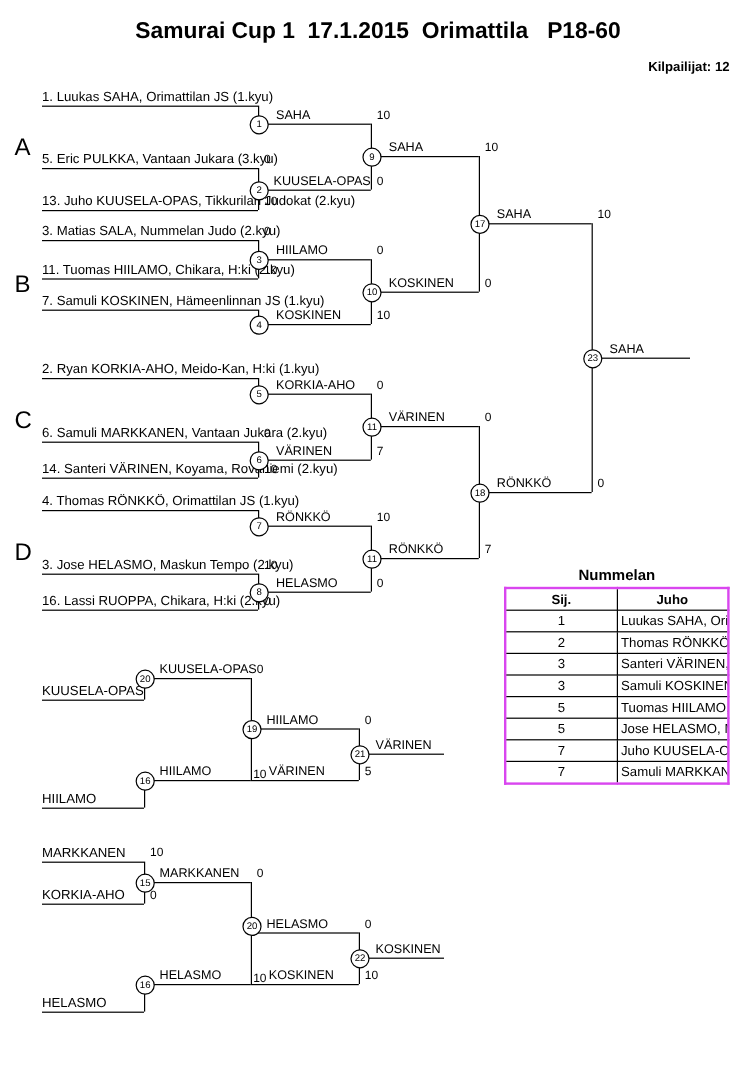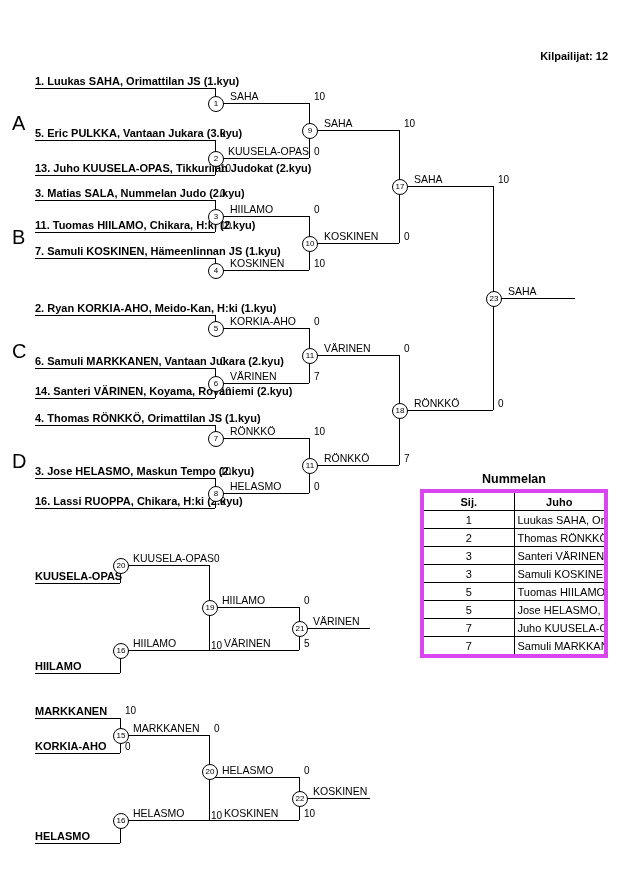--- a/index.html
+++ b/index.html
@@ -4,40 +4,41 @@
 <style>
   html,body{margin:0;padding:0;background:#fff;}
   #root{position:relative;width:630px;height:891px;background:#fff;overflow:hidden;
         font-family:"Liberation Sans",sans-serif;color:#000;}
   .title{position:absolute;left:0;top:16px;width:630px;text-align:center;
          font-size:19px;font-weight:bold;white-space:pre;}
   .kilp{position:absolute;right:22px;top:50px;font-size:11px;font-weight:bold;}
   .pool{position:absolute;left:12px;font-size:20px;z-index:2;}
   .hl{position:absolute;height:1px;background:#000;z-index:1;}
   .vl{position:absolute;width:1px;background:#000;z-index:1;}
-  .nm{position:absolute;font-size:11px;white-space:nowrap;z-index:2;font-weight:bold;}
+  .nm{position:absolute;font-size:11px;white-space:nowrap;z-index:2;}
   .wl{position:absolute;font-size:10.5px;white-space:nowrap;z-index:2;}
   .sc{position:absolute;font-size:10px;white-space:nowrap;z-index:2;}
   .node{position:absolute;width:14px;height:14px;margin-left:-7px;margin-top:-7px;
         border:1px solid #000;border-radius:50%;background:#fff;font-size:8px;
         text-align:center;line-height:14px;z-index:3;}
   .res-title{position:absolute;left:420px;top:472px;width:188px;text-align:center;
              font-size:12.5px;font-weight:bold;z-index:4;}
   table.res{position:absolute;left:420px;top:489px;width:188px;border-collapse:collapse;
-            table-layout:fixed;font-size:11px;background:#fff;z-index:4;border:4px solid #d946ef;}
+            table-layout:fixed;font-size:11px;background:#fff;z-index:4;border:2px solid #d946ef;}
   .res th,.res td{border:1px solid #000;height:17px;overflow:hidden;white-space:nowrap;padding:0;}
   .res th{font-weight:bold;text-align:center;}
   .res td.pc{width:30px;text-align:center;}
   .res td.nc{text-align:left;padding-left:3px;}
 </style>
 </head>
 <body>
 
 <div id="root">
 
+  <div class="title">Samurai Cup 1  17.1.2015  Orimattila   P18-60</div>
   <div class="kilp">Kilpailijat: 12</div>
 
   <div class="pool" style="top:112px">A</div>
   <div class="pool" style="top:226px">B</div>
   <div class="pool" style="top:340px">C</div>
   <div class="pool" style="top:450px">D</div>
 
   <div>
 
     <div class="hl" style="left:35px;top:88px;width:180px"></div>

